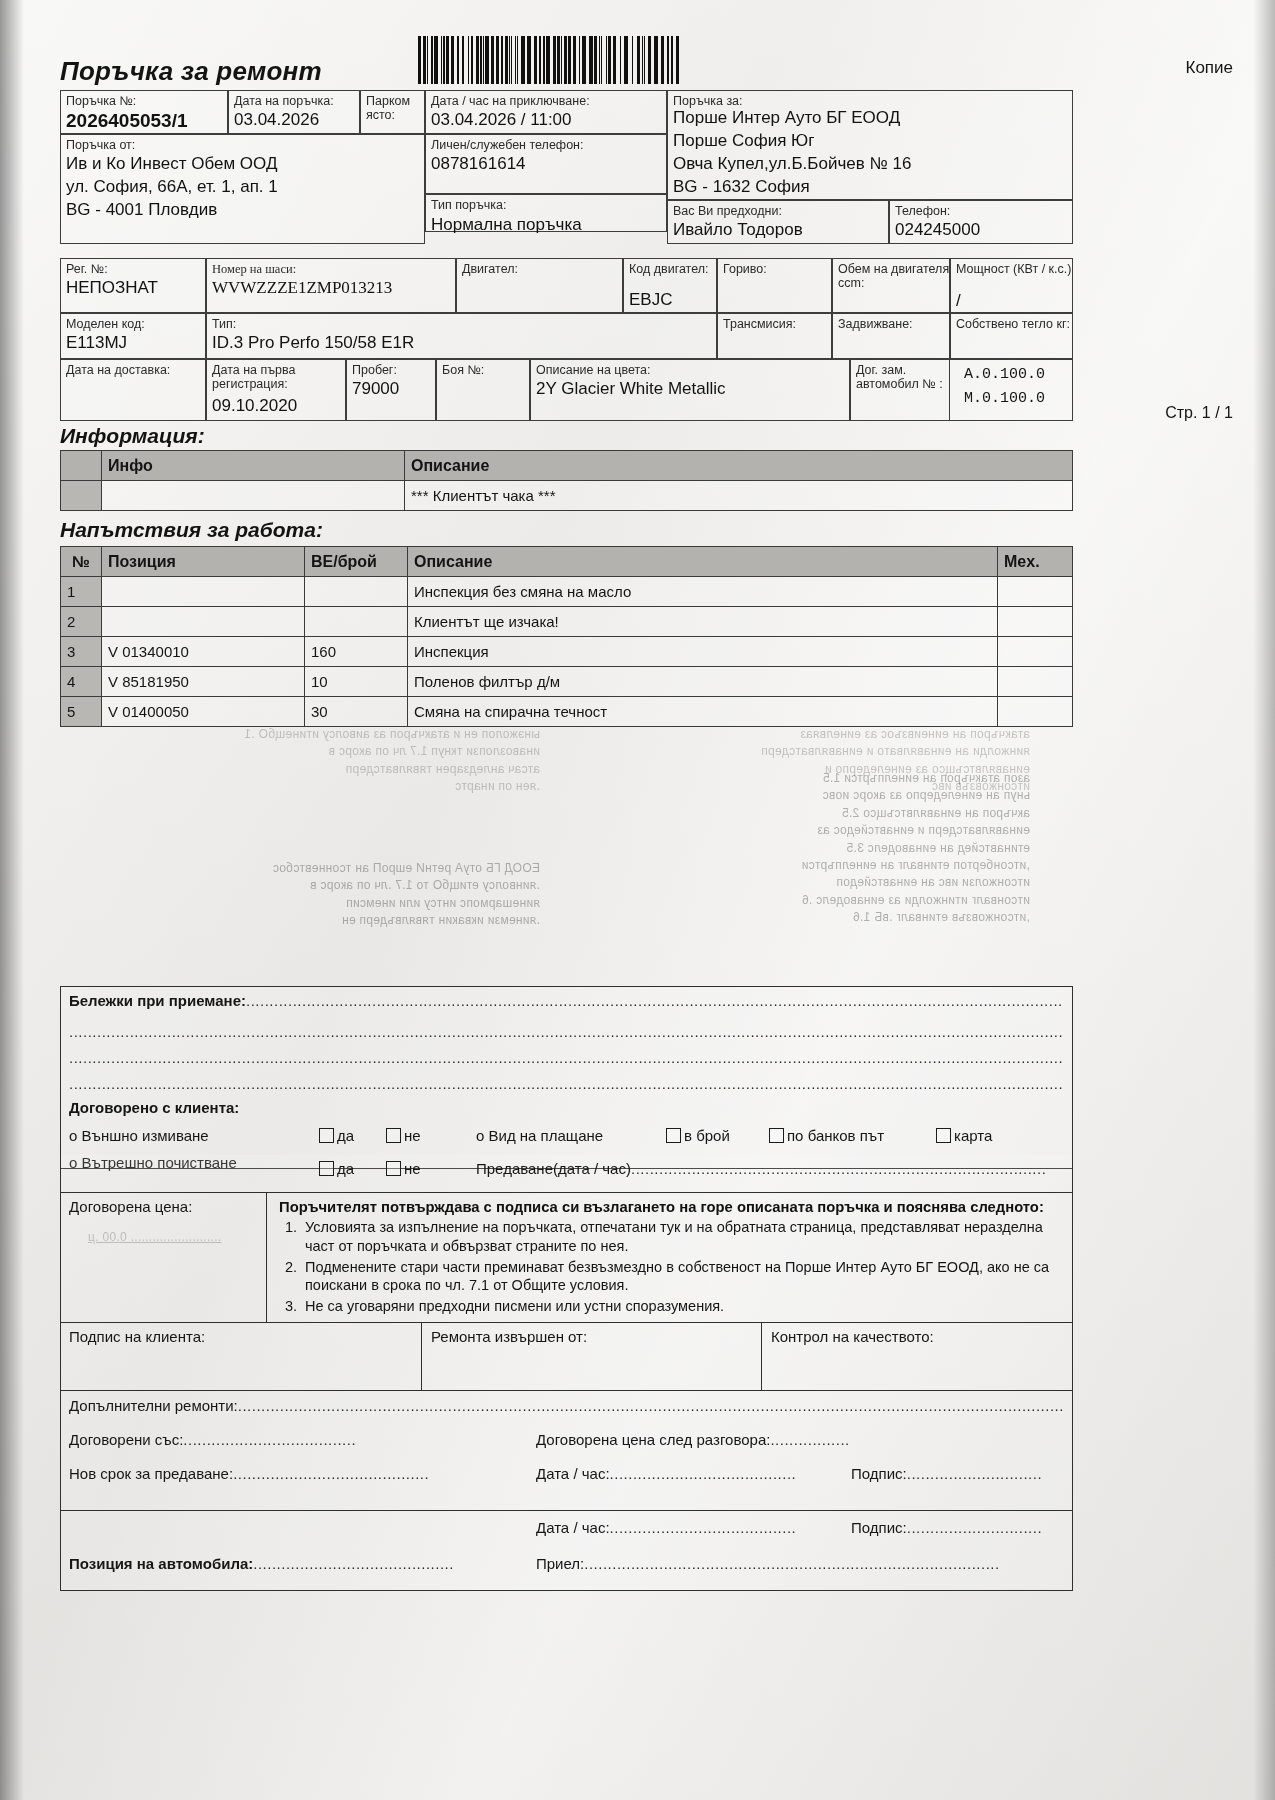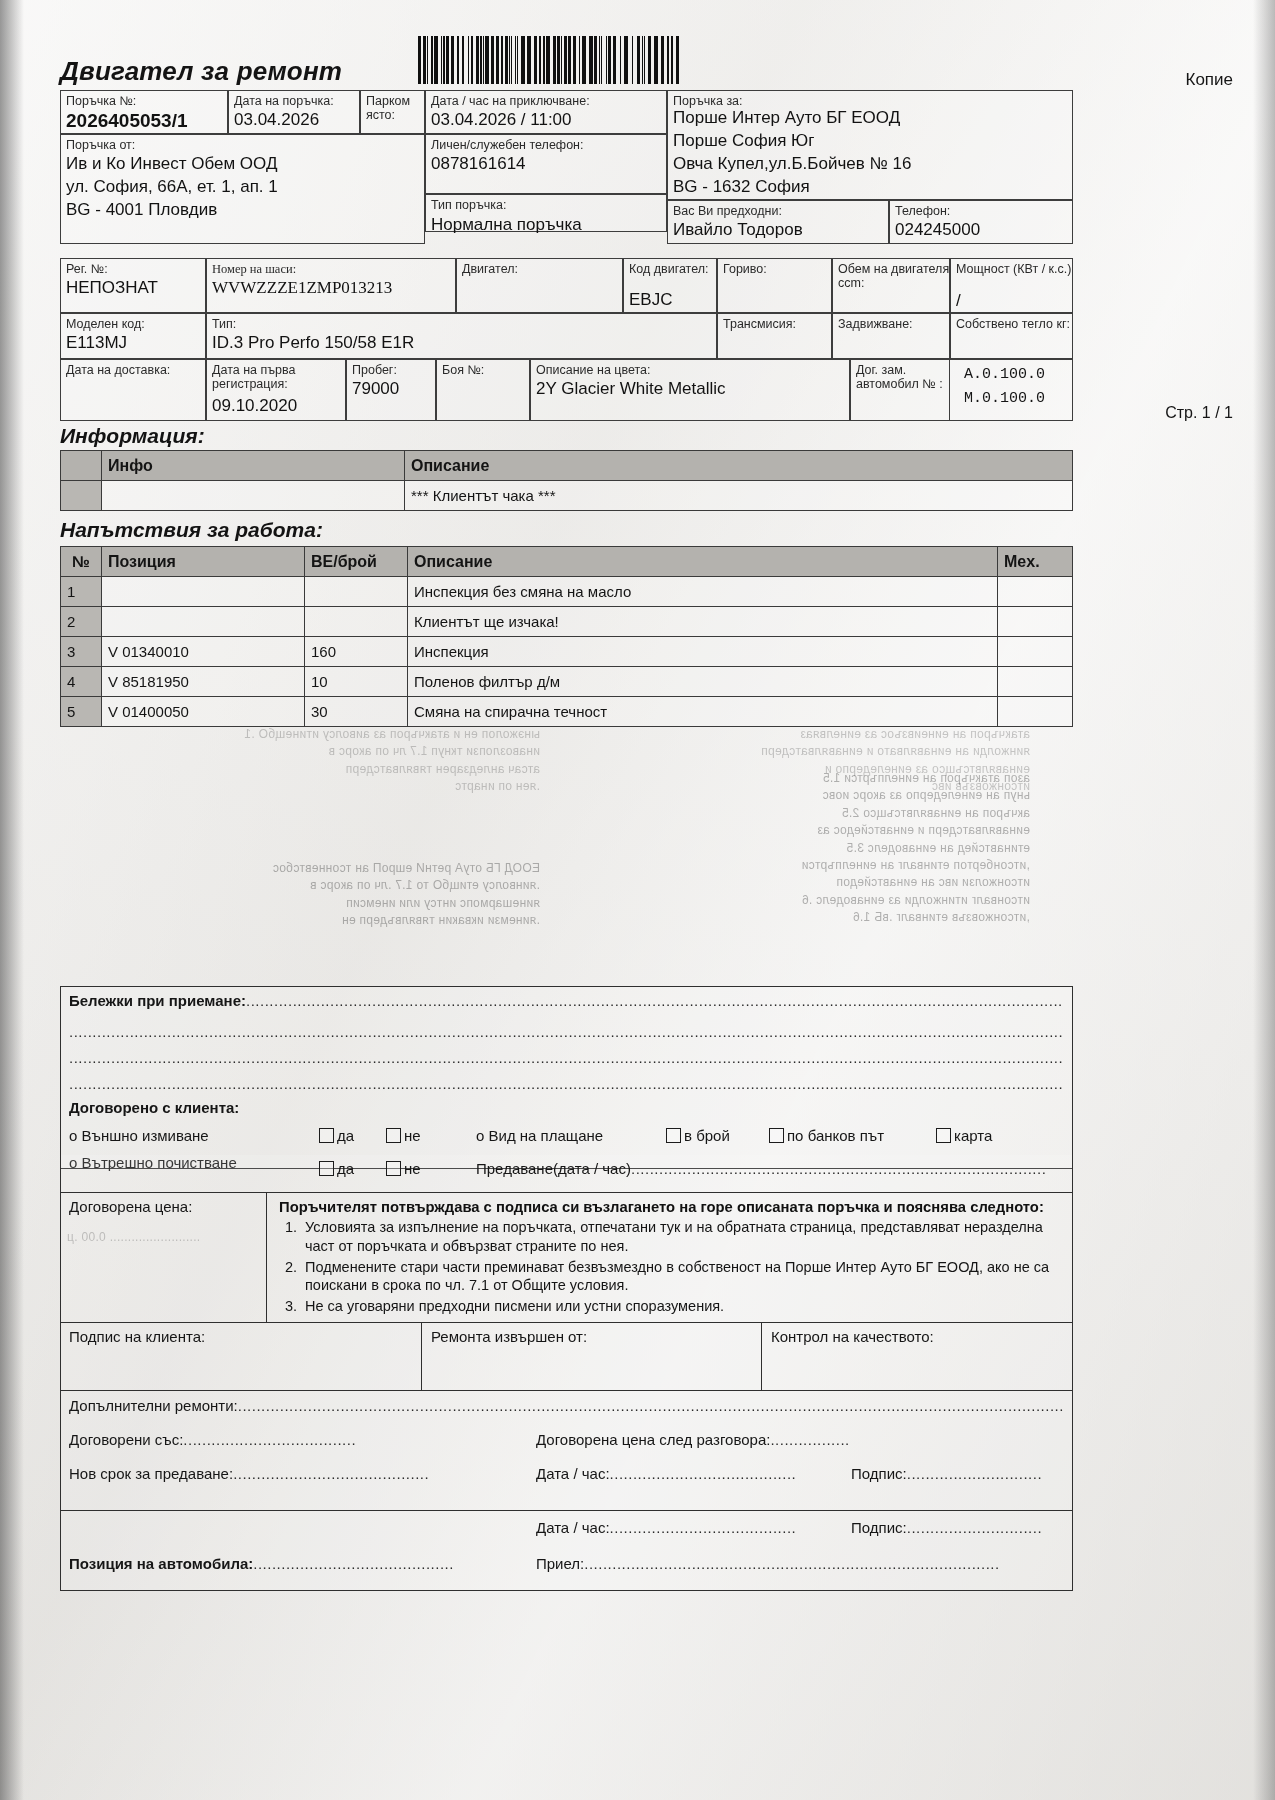--- a/index.html
+++ b/index.html
@@ -31,21 +31,21 @@
   .lbl{font-size:12.5px;color:#2a2a2a;line-height:1.12;}
   .val{font-size:17px;color:#121212;line-height:1.2;}
 
   
   .title{
     position:absolute;left:20px;top:56px;
     font-style:italic;font-weight:bold;font-size:26px;color:#141414;
     letter-spacing:.2px;
   }
   .copy{
-    position:absolute;right:2px;top:58px;font-size:17px;color:#161616;font-weight:normal;margin-top:12px;
+    position:absolute;right:2px;top:58px;font-size:17px;color:#161616;font-weight:normal;
   }
   .barcode{position:absolute;left:378px;top:36px;width:262px;height:48px;}
   .barcode svg{display:block;}
 
   
   .hdr{position:absolute;left:20px;top:90px;width:1013px;}
   .cell{position:absolute;box-sizing:border-box;border:1px solid #3d3d3d;background:rgba(255,255,255,.16);}
   .cell .lbl{position:absolute;left:5px;top:3px;}
   .cell .val{position:absolute;left:5px;}
 
@@ -148,21 +148,21 @@
             <rect x="230" y="0" width="3" height="48"></rect>
             <rect x="236" y="0" width="4" height="48"></rect>
             <rect x="243" y="0" width="3" height="48"></rect>
             <rect x="249" y="0" width="2" height="48"></rect>
             <rect x="253" y="0" width="2" height="48"></rect>
             <rect x="258" y="0" width="3" height="48"></rect>
           </g>
     </svg>
   </div>
 
-  <div class="title">Двигател за ремонт</div>
+  <div class="title">Поръчка за ремонт</div>
   <div class="copy">Копие</div>
 
   <div class="hdr">
 
     <div class="cell" style="left:0;top:0;width:168px;height:44px;">
       <span class="lbl">Поръчка №:</span>
       <span class="val bold" style="top:19px;font-size:19px;">2026405053/1</span>
     </div>
     <div class="cell" style="left:168px;top:0;width:132px;height:44px;">
       <span class="lbl">Дата на поръчка:</span>
@@ -431,21 +431,21 @@
     <div style="position:absolute;left:8px;top:5px;" class="row-lbl">Договорена цена:</div>
     <div style="position:absolute;left:218px;top:5px;width:785px;">
       <div class="termhead">Поръчителят потвърждава с подписа си възлагането на горе описаната поръчка и пояснява следното:</div>
       <ol class="terms" id="terms-list">
             <li>Условията за изпълнение на поръчката, отпечатани тук и на обратната страница, представляват неразделна част от поръчката и обвързват страните по нея.</li>
             <li>Подменените стари части преминават безвъзмездно в собственост на Порше Интер Ауто БГ ЕООД, ако не са поискани в срока по чл. 7.1 от Общите условия.</li>
             <li>Не са уговаряни предходни писмени или устни споразумения.</li>
           </ol>
     </div>
 
-    <div class="ghost" style="left:6px;top:36px;width:160px;transform:none;">ц. 00.0 .........................</div>
+    <div class="ghost" style="left:27px;top:36px;width:160px;transform:none;text-decoration:underline;">ц. 00.0 .........................</div>
   </div>
 
   <div class="formbox" style="top:1323px;width:1013px;height:68px;border-top:none;">
     <div class="vr" style="left:360px;"></div>
     <div class="vr" style="left:700px;"></div>
     <div style="position:absolute;left:8px;top:5px;" class="row-lbl">Подпис на клиента:</div>
     <div style="position:absolute;left:370px;top:5px;" class="row-lbl">Ремонта извършен от:</div>
     <div style="position:absolute;left:710px;top:5px;" class="row-lbl">Контрол на качеството:</div>
   </div>
 

